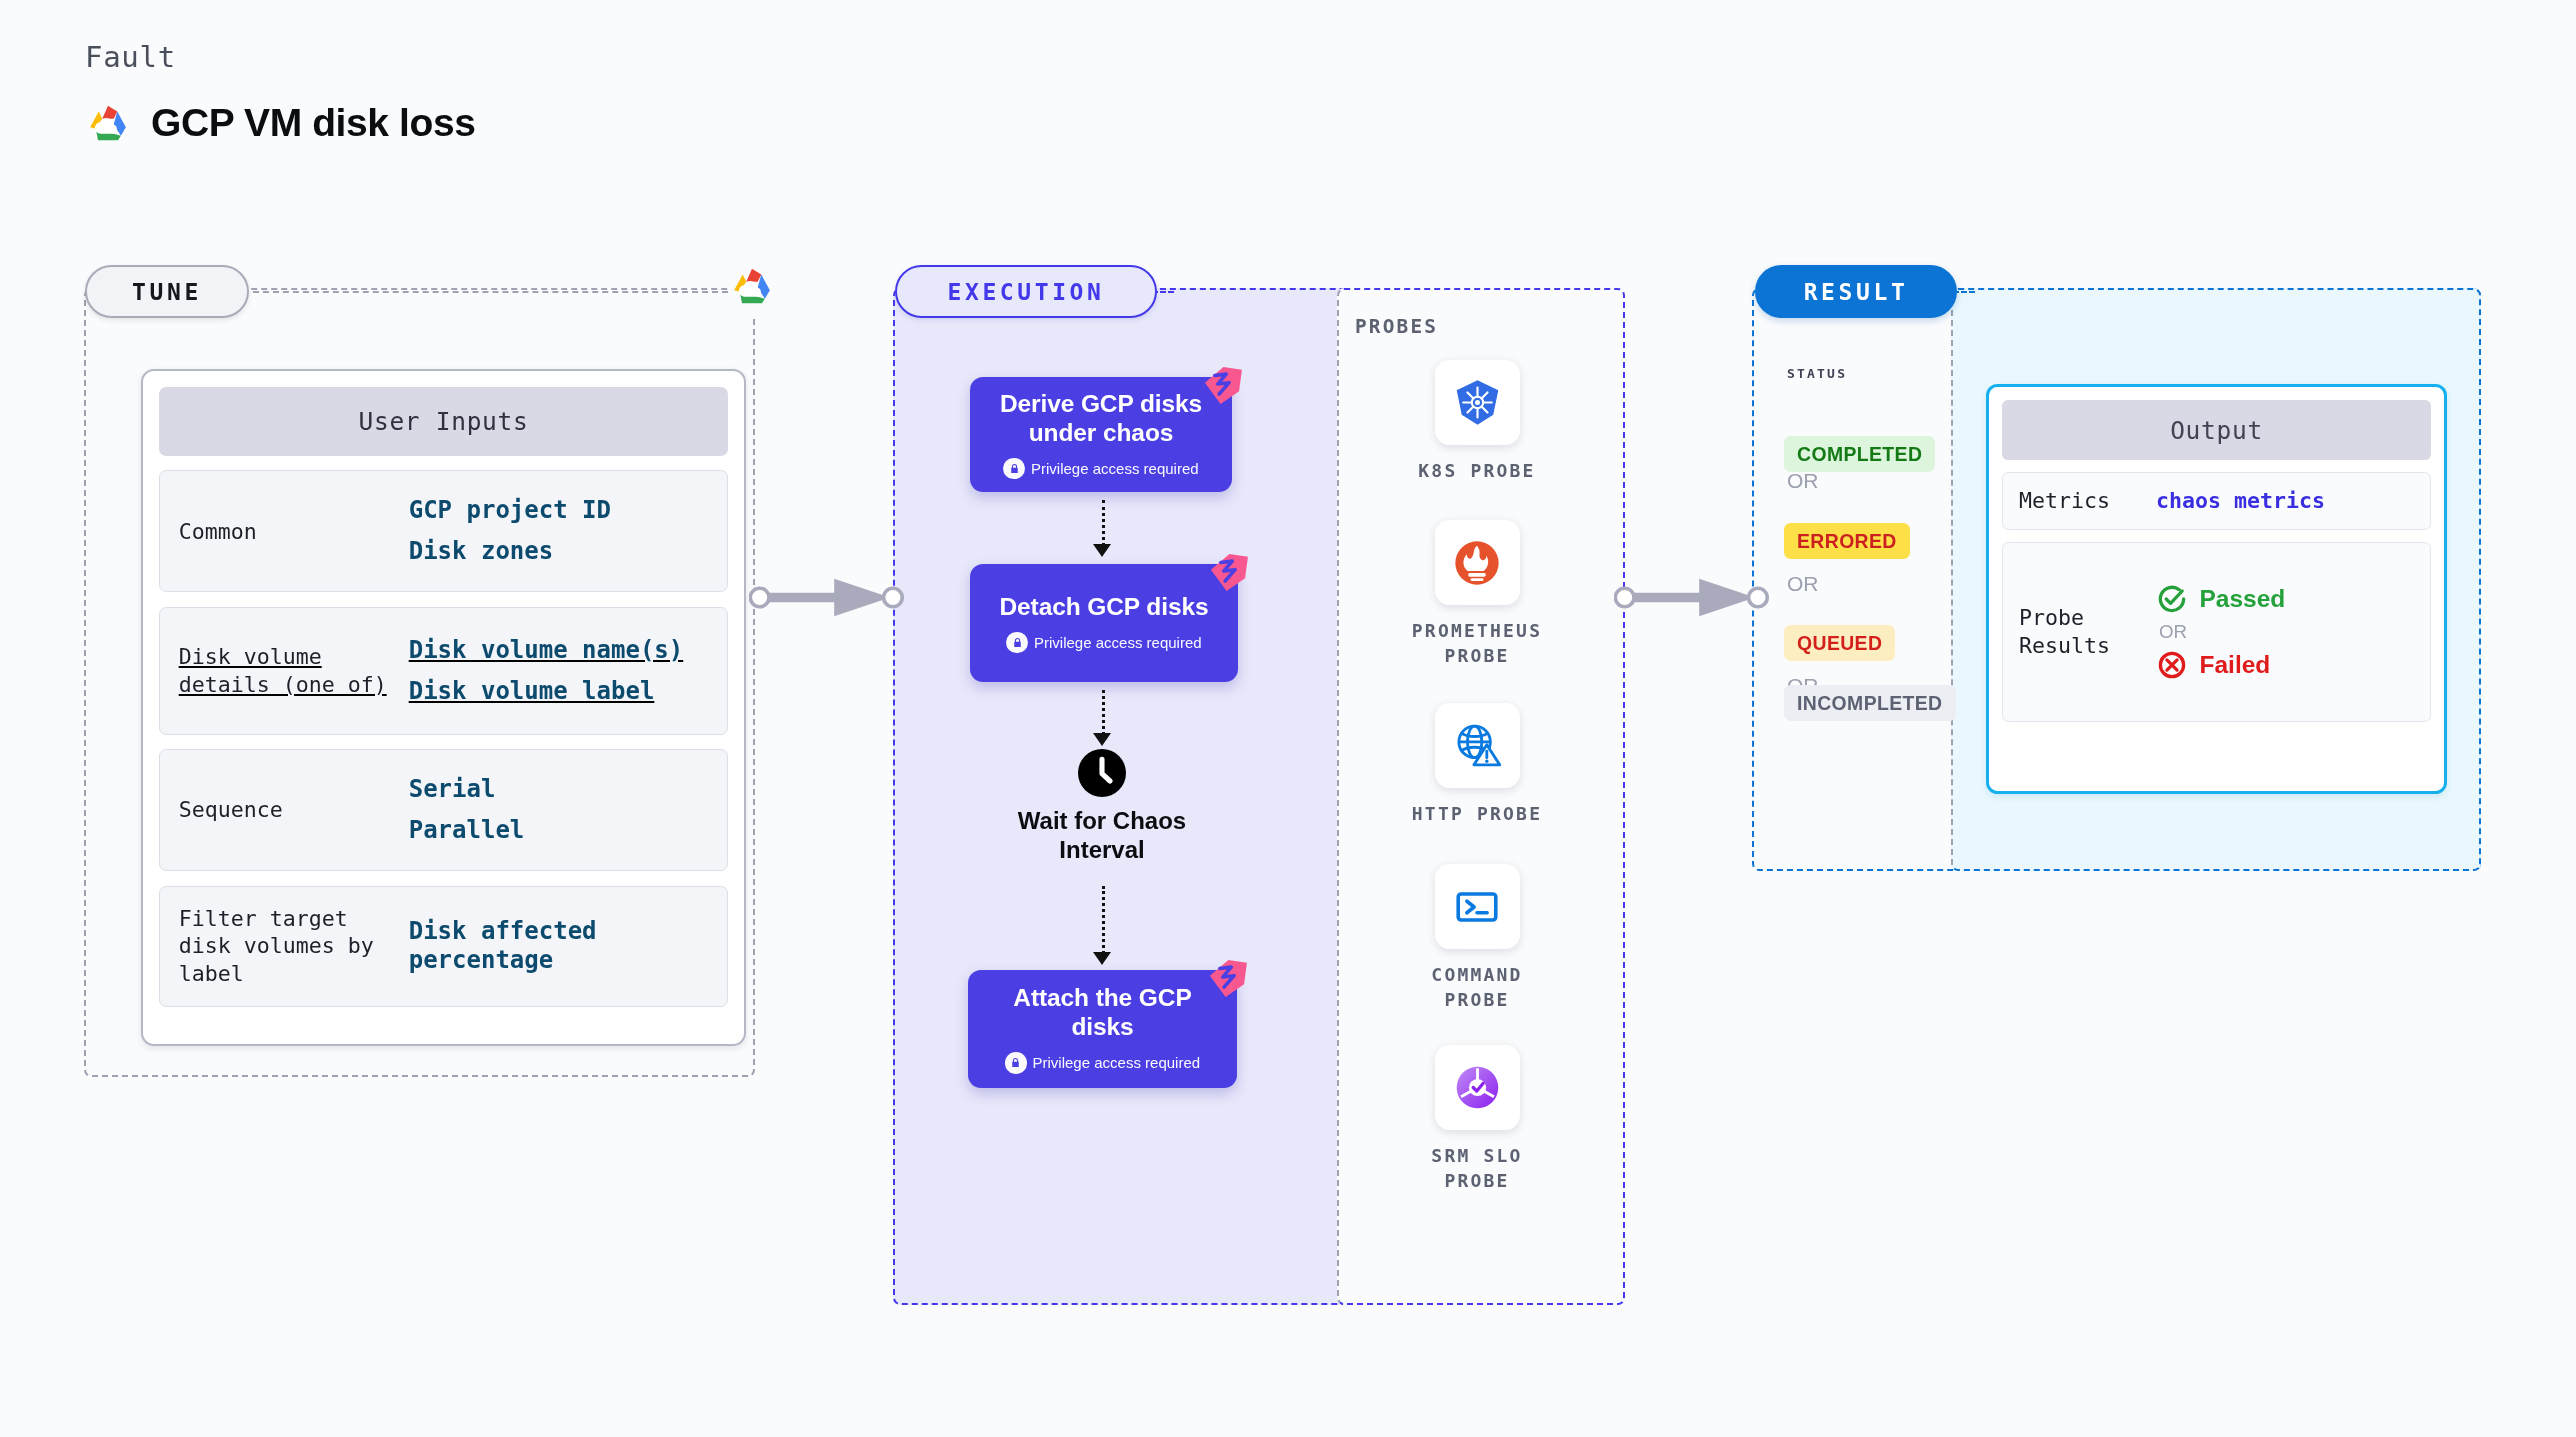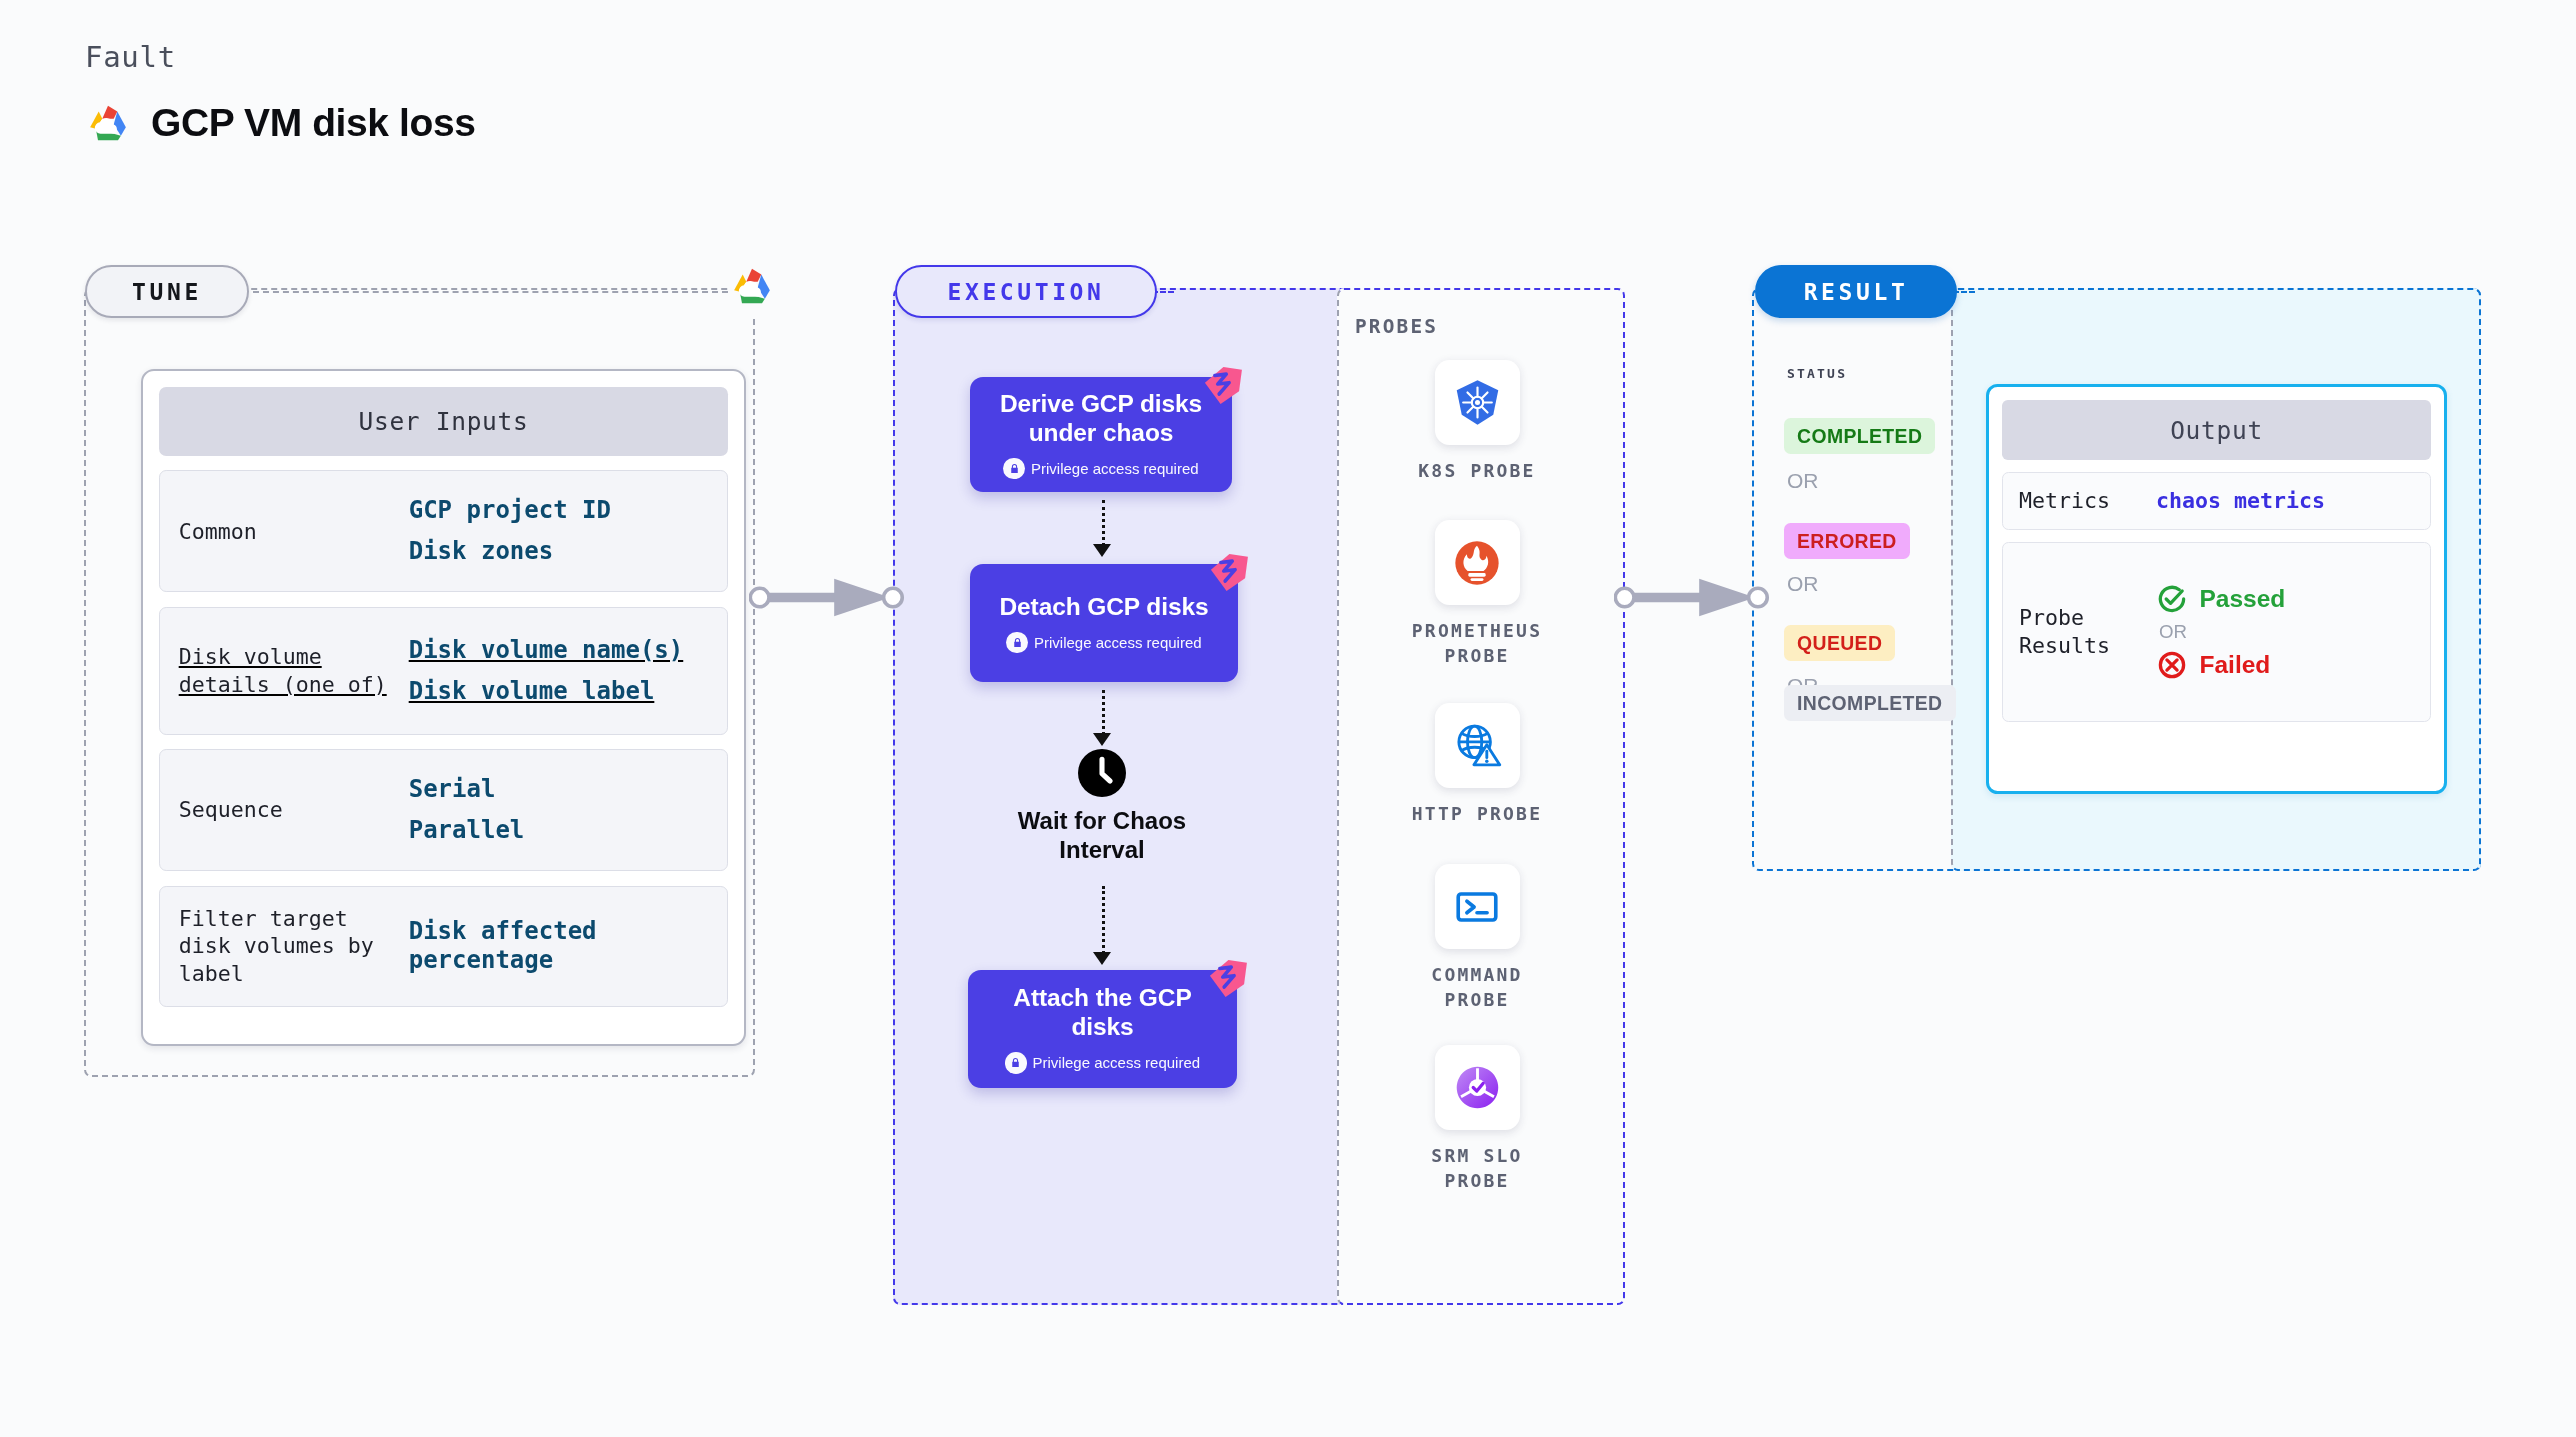--- a/index.html
+++ b/index.html
@@ -171,22 +171,22 @@
   .status-label {
     position: absolute; left: 1787px; top: 366px;
     font-family: "DejaVu Sans Mono", monospace;
     font-size: 13px; color: #3f4354; letter-spacing: 2.2px; font-weight: bold;
   }
   .badge {
     position: absolute; display: inline-flex; align-items: center; justify-content: center;
     border-radius: 6.5px; font-size: 19.4px; font-weight: bold; letter-spacing: 0.4px;
     padding: 6.5px 13px;
   }
-  .b-completed { left: 1784px; top: 418px; background: #dcf5dc; color: #157a16; }
-  .b-errored   { left: 1784px; top: 523px; background: #f0abfc; color: #cc1f1f; }
+  .b-completed { left: 1784px; top: 436px; background: #dcf5dc; color: #157a16; }
+  .b-errored   { left: 1784px; top: 523px; background: #fde047; color: #cc1f1f; }
   .b-queued    { left: 1784px; top: 625px; background: #fdeec2; color: #d3201a; }
   .b-incomp    { left: 1784px; top: 685px; background: #eceef3; color: #5d6273; }
   .or-text {
     position: absolute; font-size: 21px; color: #9aa0ae; font-weight: 500;
   }
   .o1 { left: 1787px; top: 469px; }
   .o2 { left: 1787px; top: 572px; }
   .o3 { left: 1787px; top: 674px; }
 
   

